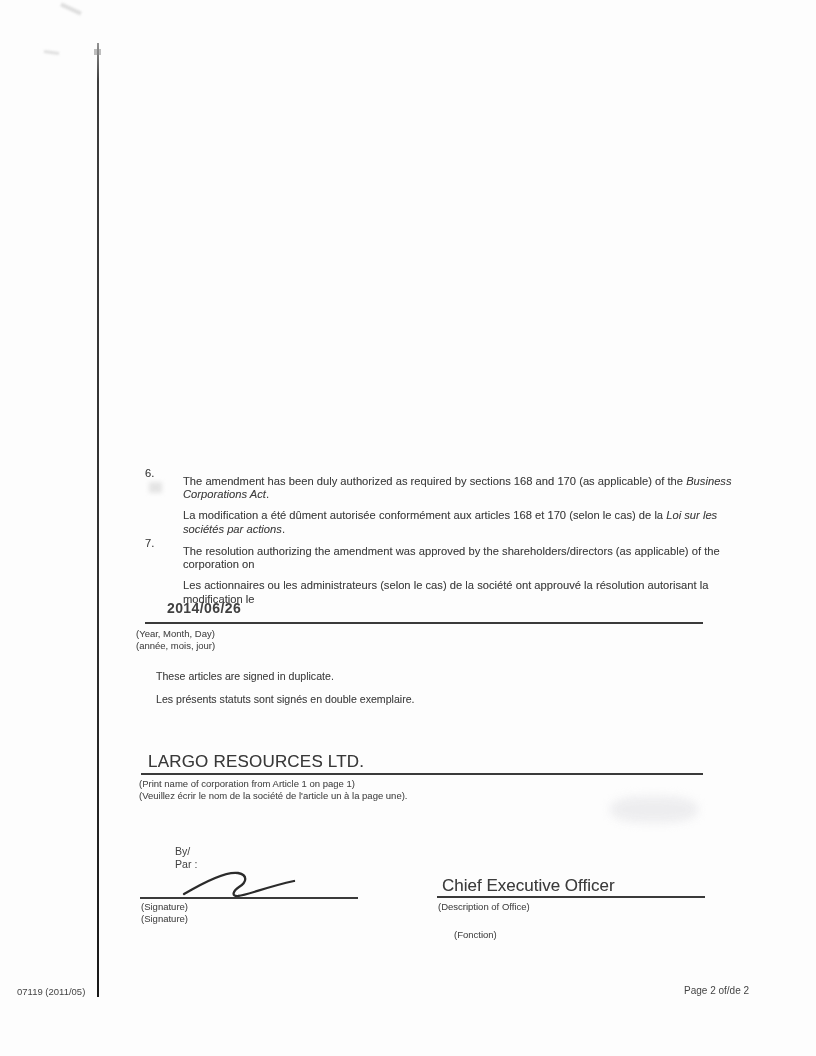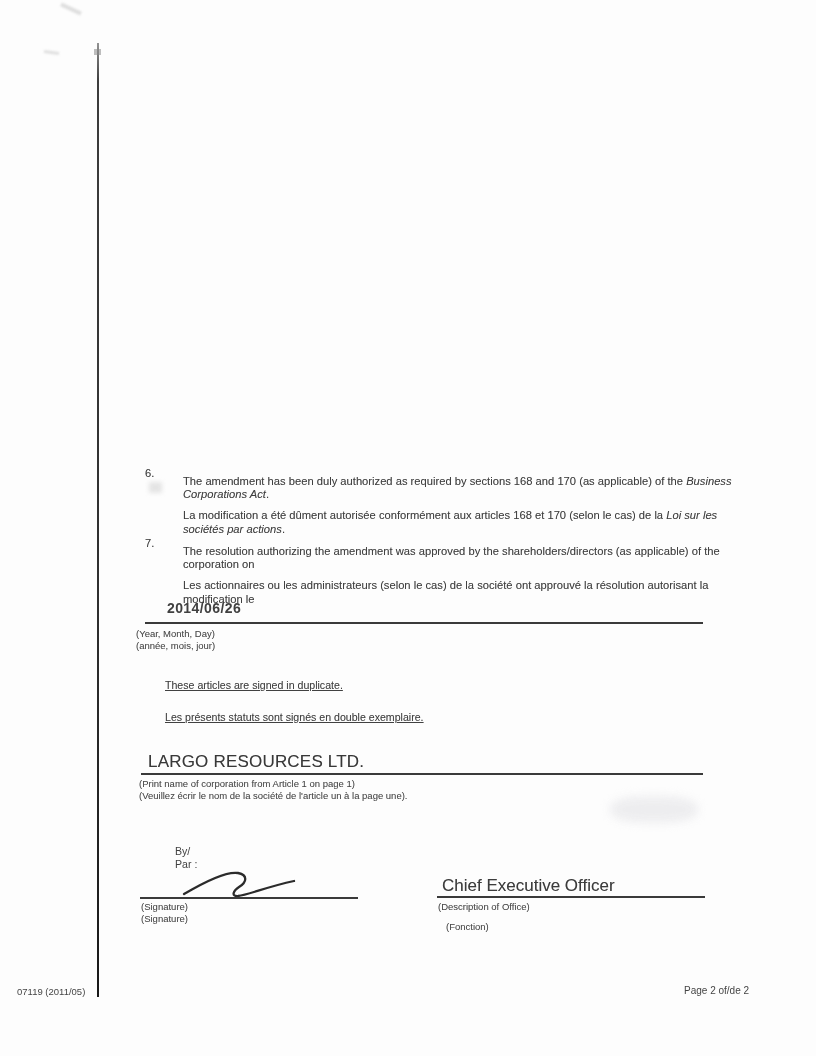--- a/index.html
+++ b/index.html
@@ -97,21 +97,21 @@
   
   .duplicate-note {
     position: absolute;
     left: 147px;
     top: 661px;
     font-size: 10.6px;
     line-height: 13.5px;
     color: #414141;
     text-shadow: 0 0 .5px rgba(70,70,70,.3);
   }
-  .duplicate-note p { margin: 18px; text-decoration: underline; }
+  .duplicate-note p { margin: 9px; }
 
   
   .corp-value {
     position: absolute;
     left: 148px;
     top: 752px;
     font-size: 17px;
     letter-spacing: .2px;
     color: #383838;
     text-shadow: 0 0 .5px rgba(60,60,60,.35);
@@ -224,19 +224,19 @@
   <div class="field-line sig-line"></div>
   <div class="field-caption sig-caption">
     <p style="margin:0">(Signature)</p>
     <p style="margin:0">(Signature)</p>
   </div>
 
   <div class="office-value">Chief Executive Officer</div>
   <div class="field-line office-line"></div>
   <div class="field-caption office-caption">
     <p style="margin:0">(Description of Office)</p>
-    <p style="margin:8px">(Fonction)</p>
+    <p style="margin:16px">(Fonction)</p>
   </div>
 
   <div class="footer-form-number">07119 (2011/05)</div>
   <div class="footer-page">Page 2 of/de 2</div>
 
 </div>
 
 </body></html>

